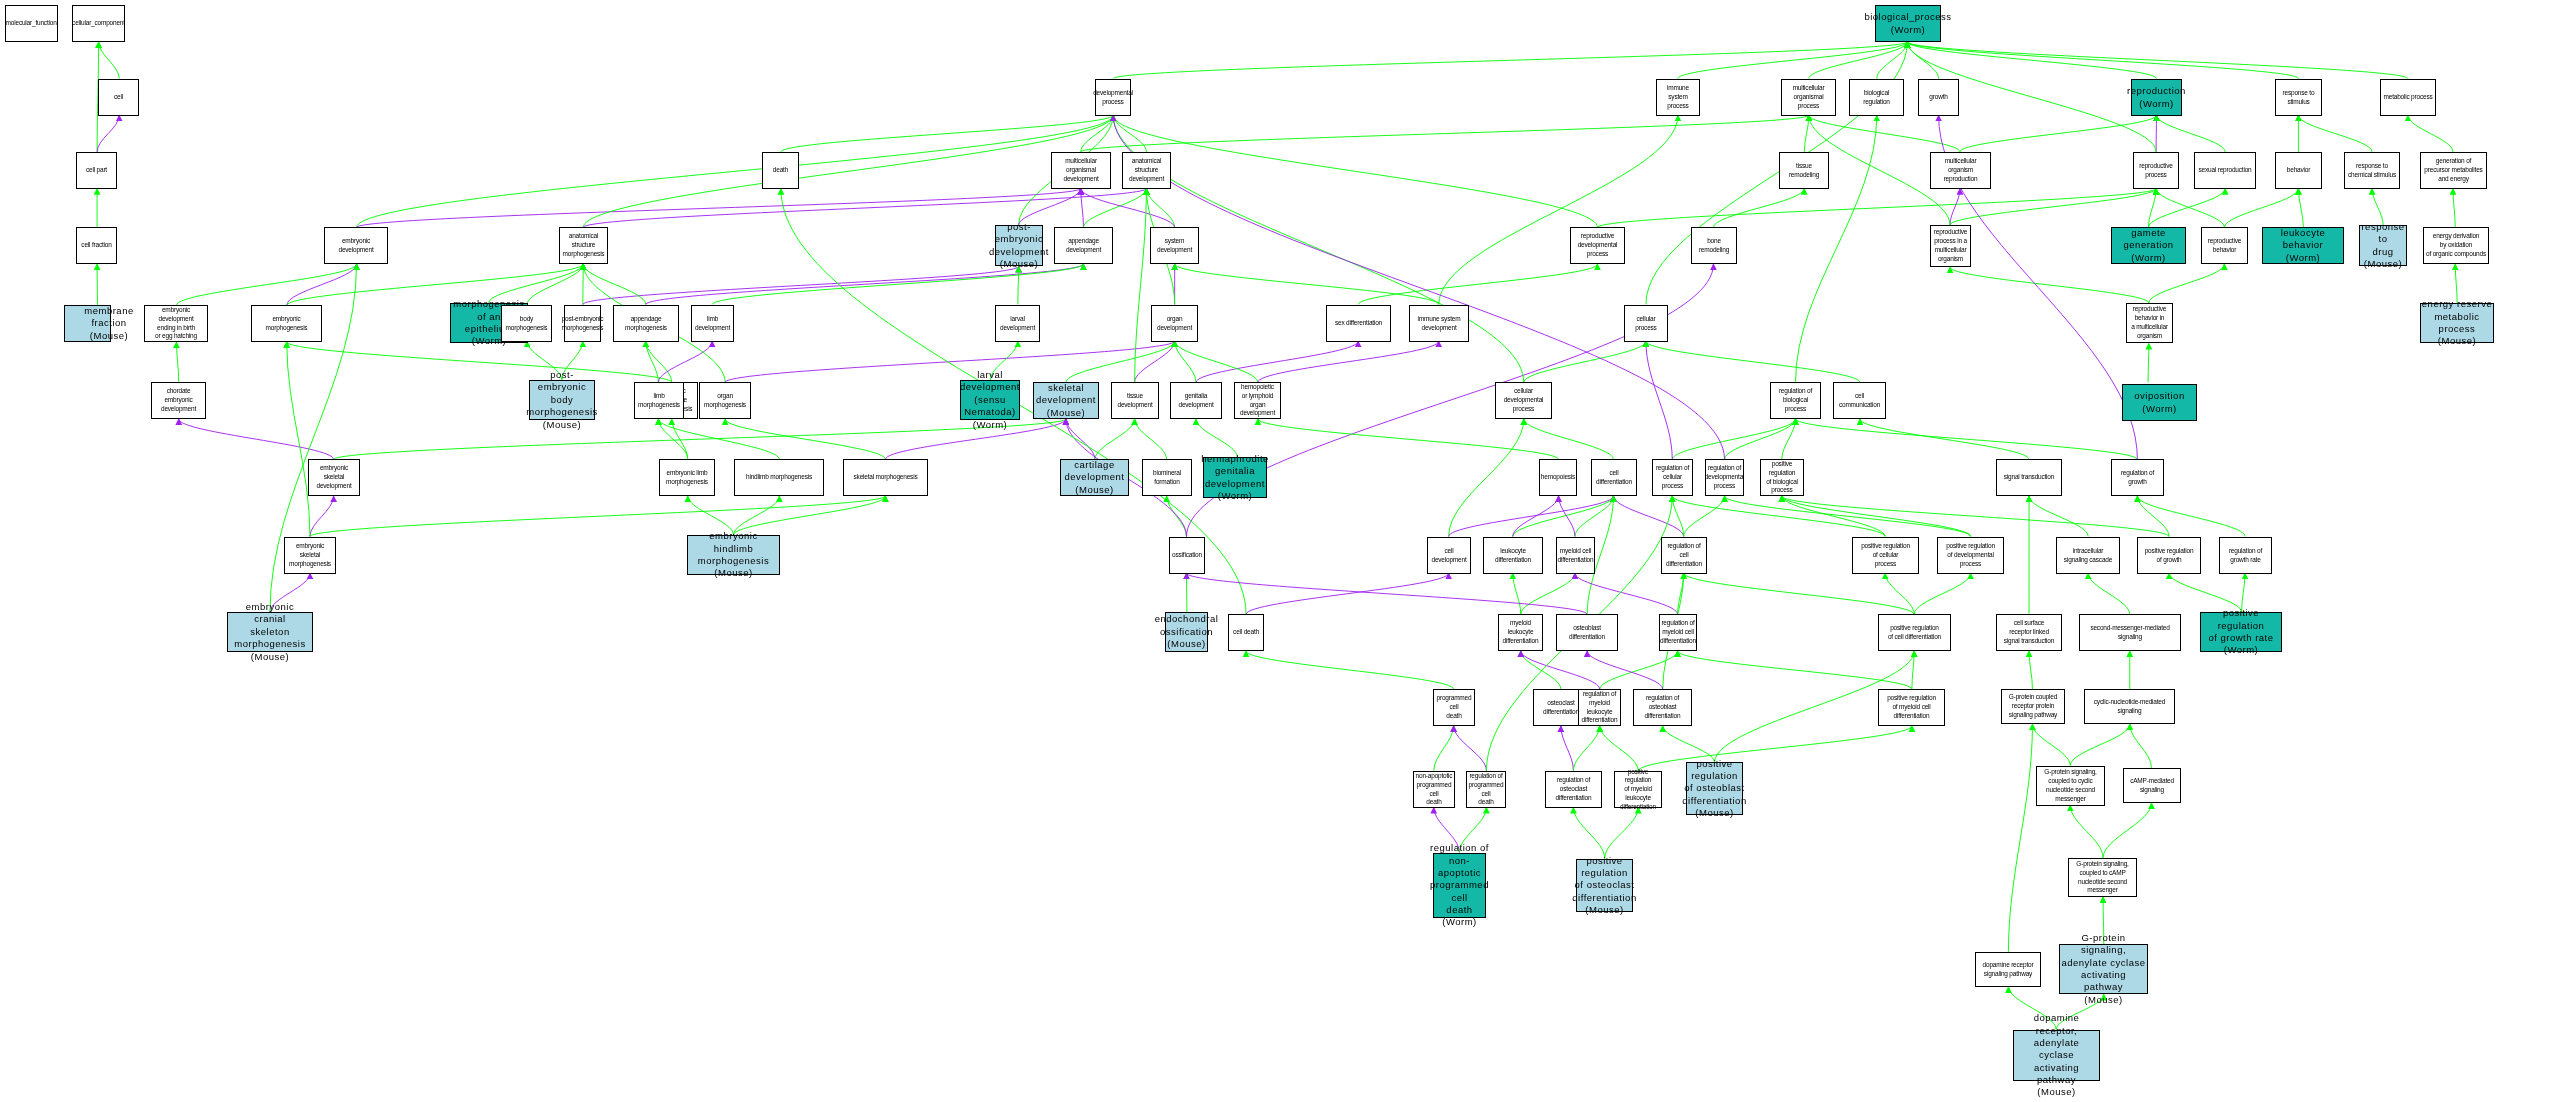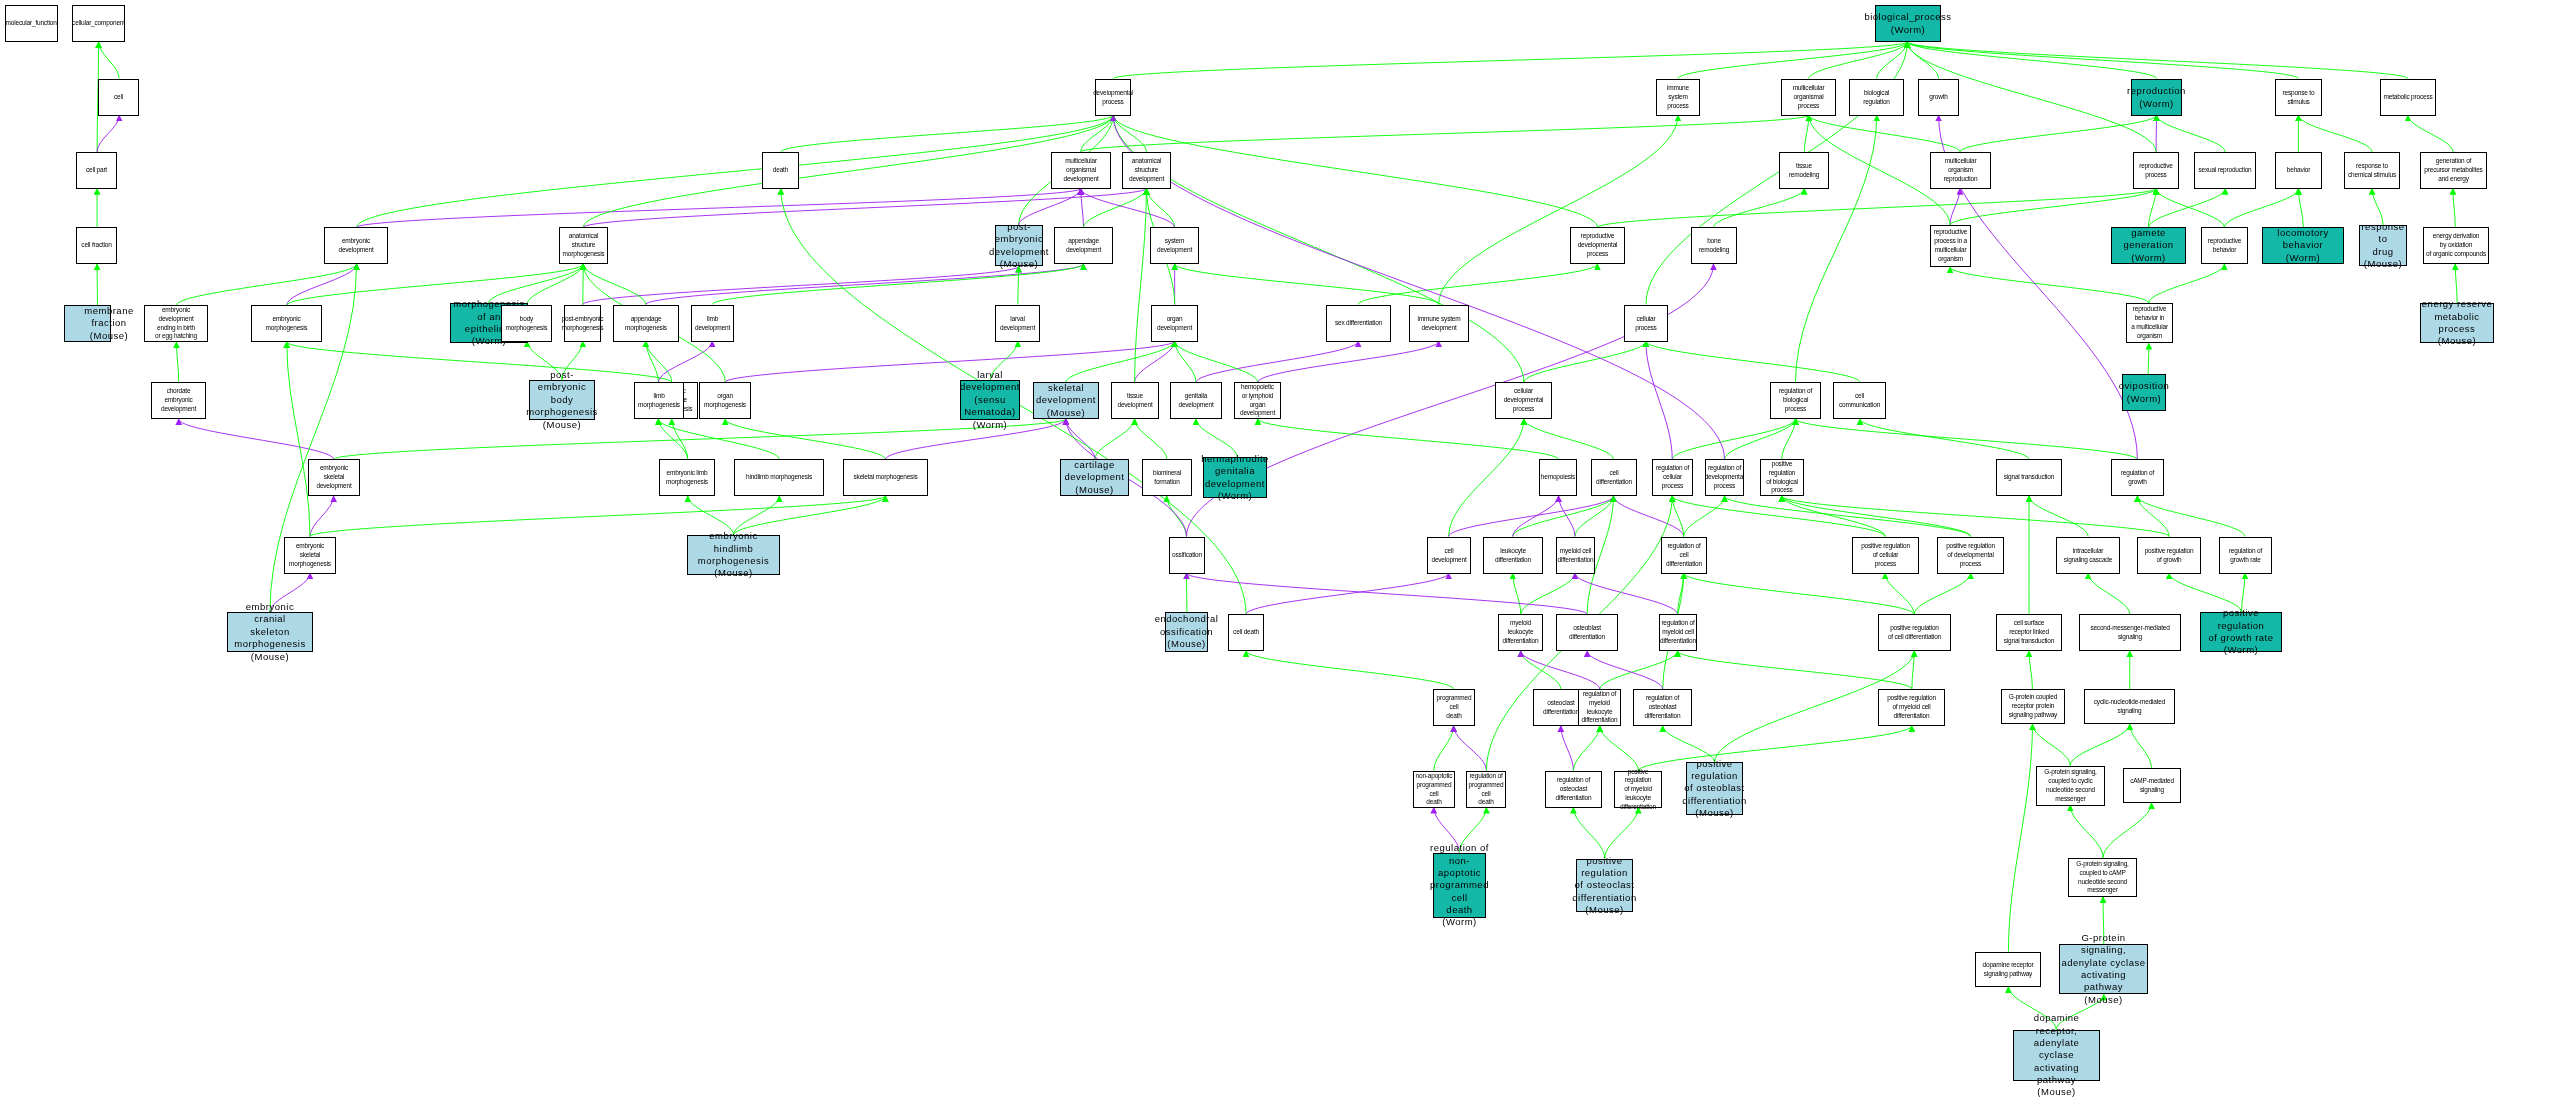--- a/index.html
+++ b/index.html
@@ -455,33 +455,33 @@
       <div class="node" style="left: 2201px; top: 227px; width: 47px; height: 37px;">
         <span>reproductive
 behavior</span>
       </div>
       <div class="node" style="left: 2126px; top: 303px; width: 47px; height: 40px;">
         <span>reproductive
 behavior in
 a multicellular
 organism</span>
       </div>
-      <div class="node worm" style="left: 2122px; top: 374px; width: 44px; height: 37px;">
+      <div class="node worm" style="left: 2122px; top: 384px; width: 75px; height: 37px;">
         <span>oviposition
 (Worm)</span>
       </div>
       <div class="node" style="left: 2275px; top: 79px; width: 47px; height: 37px;">
         <span>response to
 stimulus</span>
       </div>
       <div class="node" style="left: 2275px; top: 152px; width: 47px; height: 37px;">
         <span>behavior</span>
       </div>
       <div class="node worm" style="left: 2262px; top: 227px; width: 82px; height: 37px;">
-        <span>locomotory behavior
+        <span>leukocyte behavior
 (Worm)</span>
       </div>
       <div class="node" style="left: 2344px; top: 152px; width: 56px; height: 37px;">
         <span>response to
 chemical stimulus</span>
       </div>
       <div class="node mouse" style="left: 2359px; top: 225px; width: 48px; height: 41px;">
         <span>response to
 drug
 (Mouse)</span>

